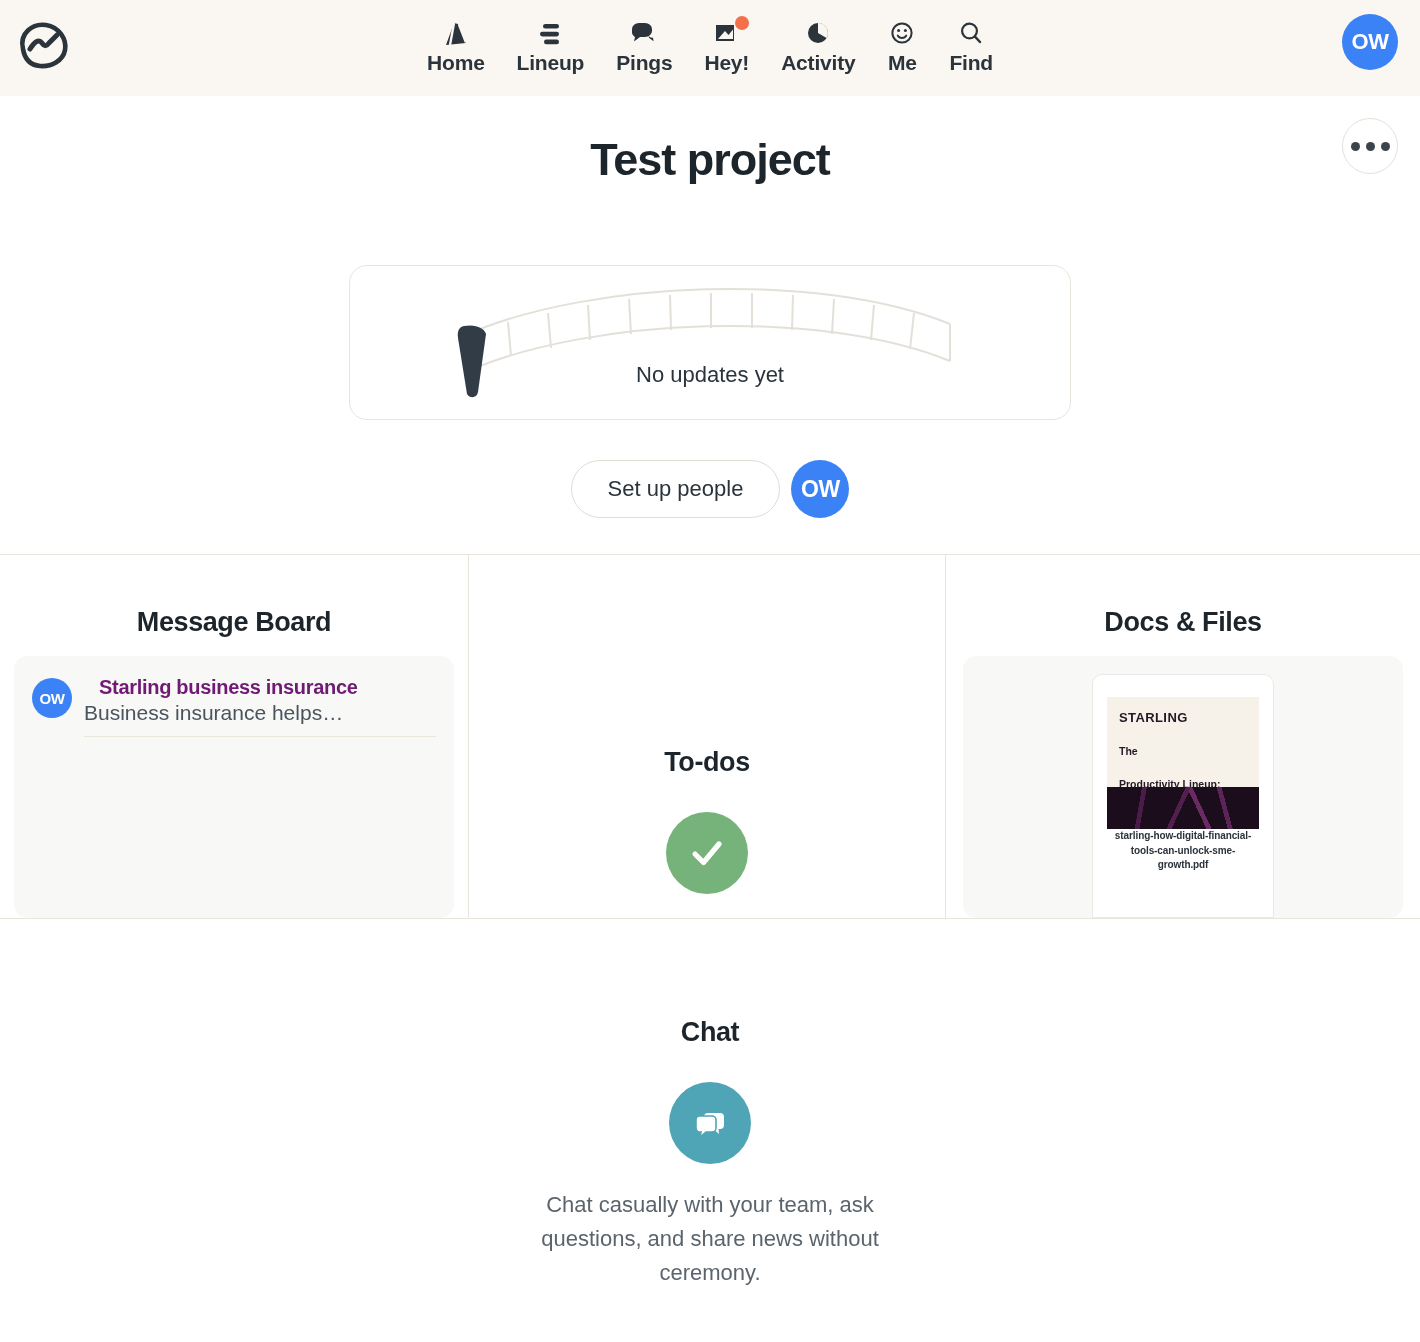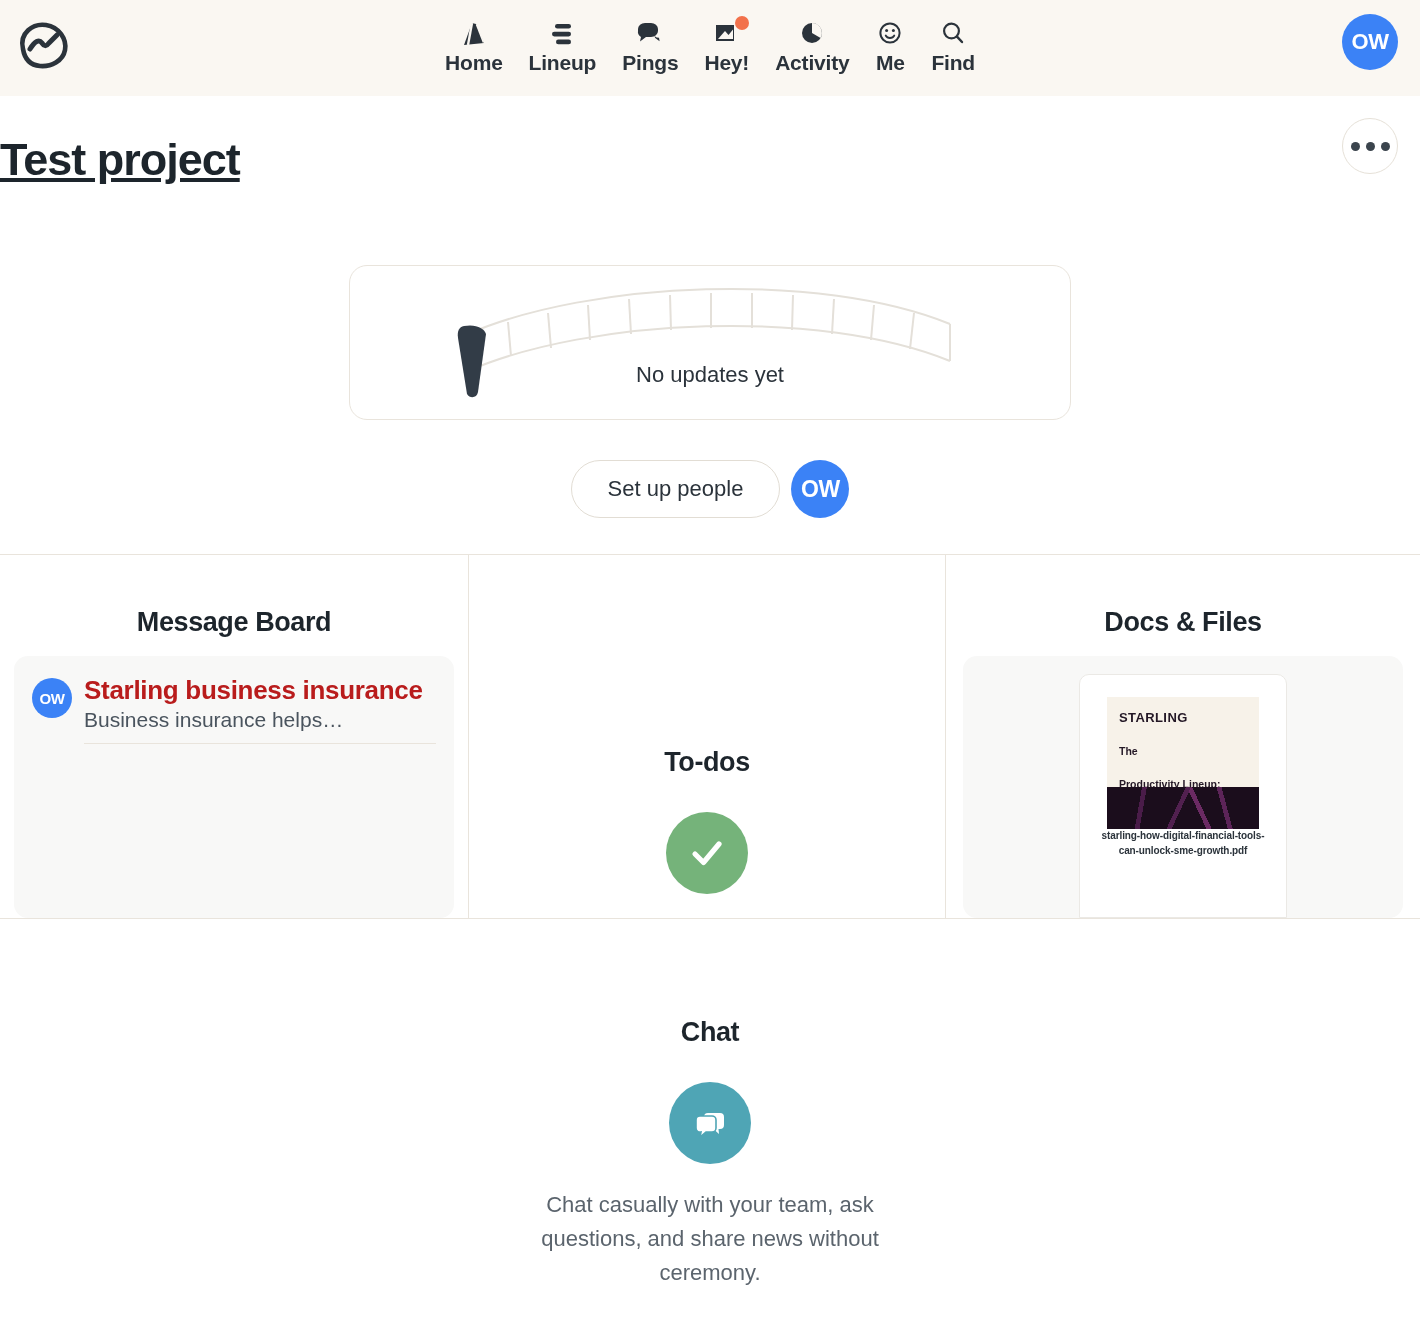--- a/index.html
+++ b/index.html
@@ -22,21 +22,21 @@
   .logo {
     position: absolute;
     left: 10px; top: 14px;
     width: 70px; height: 62px;
     display: flex; align-items: center; justify-content: center;
   }
   .nav {
     margin: 12px auto;
     display: flex;
     align-items: flex-end;
-    gap: 6px;
+    gap: 12px;
     padding-bottom: 4px;
   }
   .nav-item {
     display: flex;
     flex-direction: column;
     align-items: center;
     justify-content: flex-end;
     padding: 0 10px;
     cursor: pointer;
     text-decoration: none;
@@ -99,25 +99,25 @@
     gap: 6px;
     cursor: pointer;
   }
   .more-btn span {
     width: 9px; height: 9px;
     border-radius: 50%;
     background: #3b444d;
     display: block;
   }
   .project-title {
+    text-align: center;
     font-size: 45px;
     font-weight: 700;
     letter-spacing: -1px;
     color: #1d252c;
-    text-decoration: underline;
   }
 
   .hill-card {
     width: 722px;
     height: 155px;
     margin: 79px auto 0;
     border: 1.5px solid #e9e4dc;
     border-radius: 18px;
     position: relative;
   }
@@ -196,25 +196,26 @@
   }
   .mb-item { display: flex; gap: 12px; }
   .avatar-msg {
     width: 40px; height: 40px;
     font-size: 15px;
     flex: 0 0 40px;
     margin-top: 2px;
   }
   .mb-text { flex: 1; min-width: 0; }
   .mb-title {
-    font-size: 26px;
-    font-weight: 700;
-    color: #b91c1c;
+    font-size: 20px;
+    font-weight: 700;
+    color: #701a75;
     letter-spacing: -0.3px;
     line-height: 1.15;
+    margin-left: 15px;
   }
   .mb-sub {
     font-size: 21px;
     color: #4a545e;
     line-height: 1.3;
     padding-bottom: 10px;
     border-bottom: 1.5px solid #e9e4dc;
   }
 
   
@@ -236,21 +237,21 @@
   .df-card {
     width: 440px;
     background: #f8f8f7;
     border-radius: 14px;
     height: 262px;
     display: flex;
     justify-content: center;
     overflow: hidden;
   }
   .doc-thumb {
-    width: 208px;
+    width: 182px;
     background: #ffffff;
     border: 1.5px solid #ebe9e5;
     border-radius: 10px 10px 0 0;
     margin-top: 18px;
     padding: 22px 14px 0;
     display: flex;
     flex-direction: column;
     align-items: center;
   }
   .pdf-cover {

